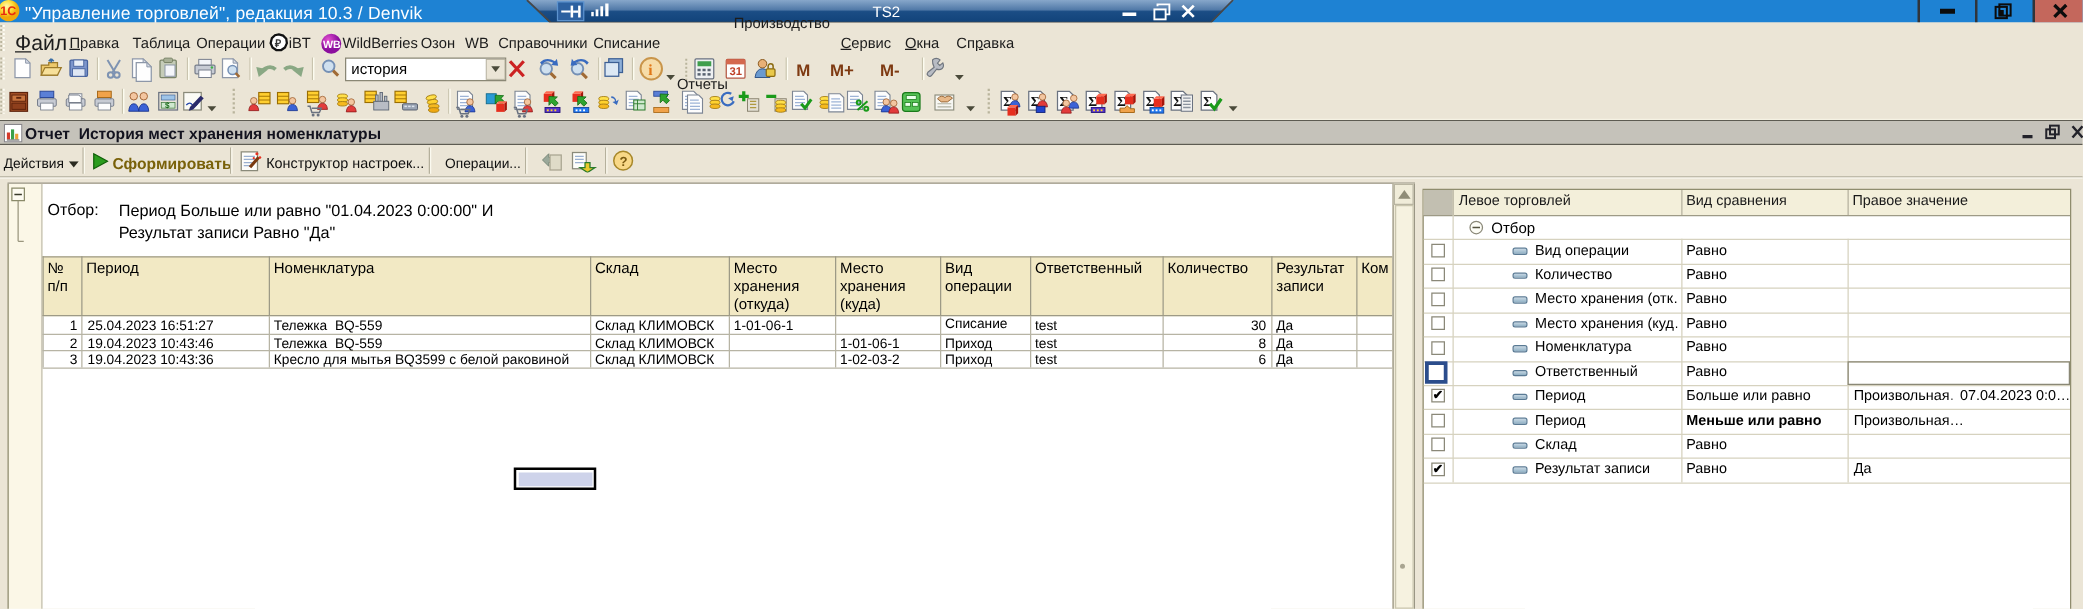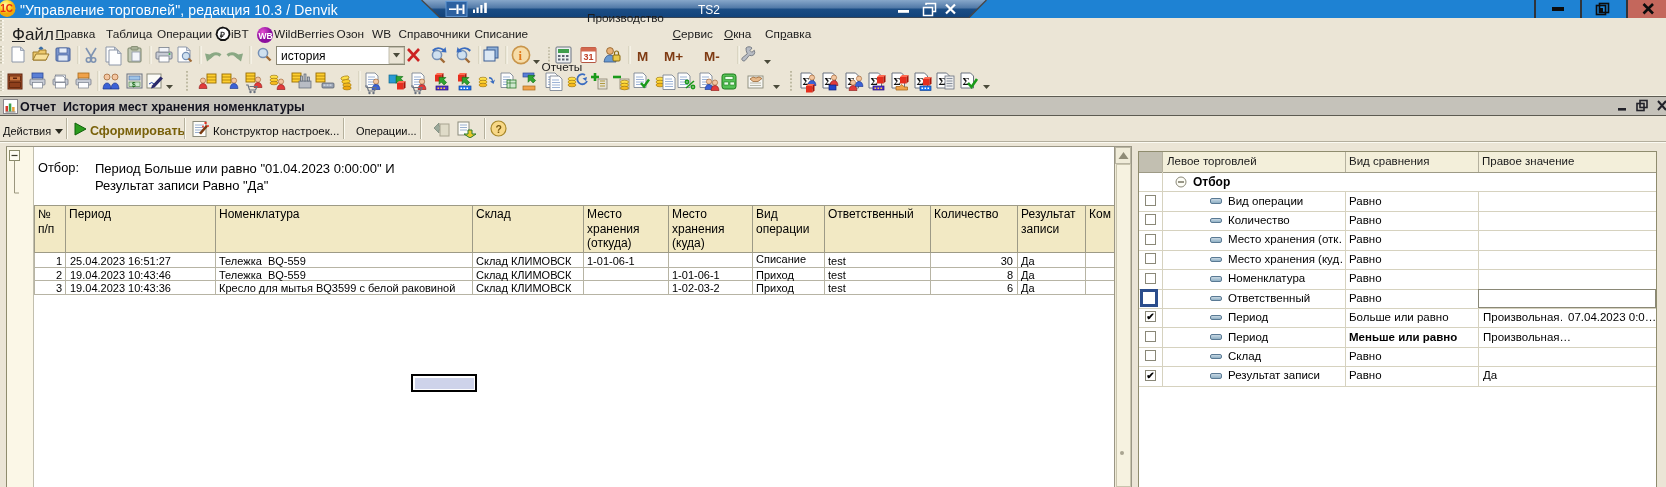--- a/index.html
+++ b/index.html
@@ -602,21 +602,21 @@
 <div style="position:absolute;left:1138px;top:151px;width:519px;height:1px;background:#8f8c6e;"></div>
 <div style="position:absolute;left:1139px;top:152px;width:517px;height:20px;background:#f3efda;"></div>
 <div style="position:absolute;left:1139px;top:152px;width:23px;height:20px;background:#c2bfb1;"></div>
 <div style="position:absolute;left:1139px;top:172px;width:517px;height:1px;background:#9d9a86;"></div>
 <div style="position:absolute;left:1162px;top:152px;width:1px;height:20px;background:#b5b19e;"></div>
 <div style="position:absolute;left:1345px;top:152px;width:1px;height:20px;background:#b5b19e;"></div>
 <div style="position:absolute;left:1478px;top:152px;width:1px;height:20px;background:#b5b19e;"></div>
 <div style="position:absolute;left:1167px;top:155px;font-size:11.5px;color:#1a1a1a;font-weight:normal;white-space:nowrap;line-height:13.5px;">Левое торговлей</div>
 <div style="position:absolute;left:1349px;top:155px;font-size:11.5px;color:#1a1a1a;font-weight:normal;white-space:nowrap;line-height:13.5px;">Вид сравнения</div>
 <div style="position:absolute;left:1482px;top:155px;font-size:11.5px;color:#1a1a1a;font-weight:normal;white-space:nowrap;line-height:13.5px;">Правое значение</div>
-<div style="position:absolute;left:1193px;top:175px;font-size:12px;color:#000;font-weight:bold;white-space:nowrap;line-height:14px;">Отбор</div>
+<div style="position:absolute;left:1193px;top:175px;font-size:12px;color:#000;font-weight:normal;white-space:nowrap;line-height:14px;">Отбор</div>
 <svg style="position:absolute;left:1175px;top:176px" width="12" height="12" viewBox="0 0 12 12">
 <circle cx="6" cy="6" r="5" fill="#fdfdf6" stroke="#8a8878" stroke-width="1"></circle>
 <line x1="3" y1="6" x2="9" y2="6" stroke="#55533f" stroke-width="1.2"></line>
 </svg>
 <div style="position:absolute;left:1139px;top:191.4px;width:517px;height:1px;background:#d6d2bf;"></div>
 <div style="position:absolute;left:1139px;top:210.82px;width:517px;height:1px;background:#d6d2bf;"></div>
 <div style="position:absolute;left:1145px;top:194.9px;width:11px;height:11px;border:1px solid #8a8878;background:#fff;font-size:10px;line-height:10px;text-align:center;color:#000;font-weight:bold"></div>
 <div style="position:absolute;left:1210px;top:198.4px;width:12px;height:5.5px;border:1px solid #5a7a94;border-radius:2px;background:linear-gradient(#c8d8e4,#8fb0c4)"></div>
 <div style="position:absolute;left:1228px;top:194.6px;width:150px;overflow:hidden;font-size:11.5px;color:#000;white-space:nowrap;line-height:13.5px">Вид операции</div>
 <div style="position:absolute;left:1349px;top:194.6px;font-size:11.5px;color:#000;font-weight:normal;white-space:nowrap;line-height:13.5px;">Равно</div>

